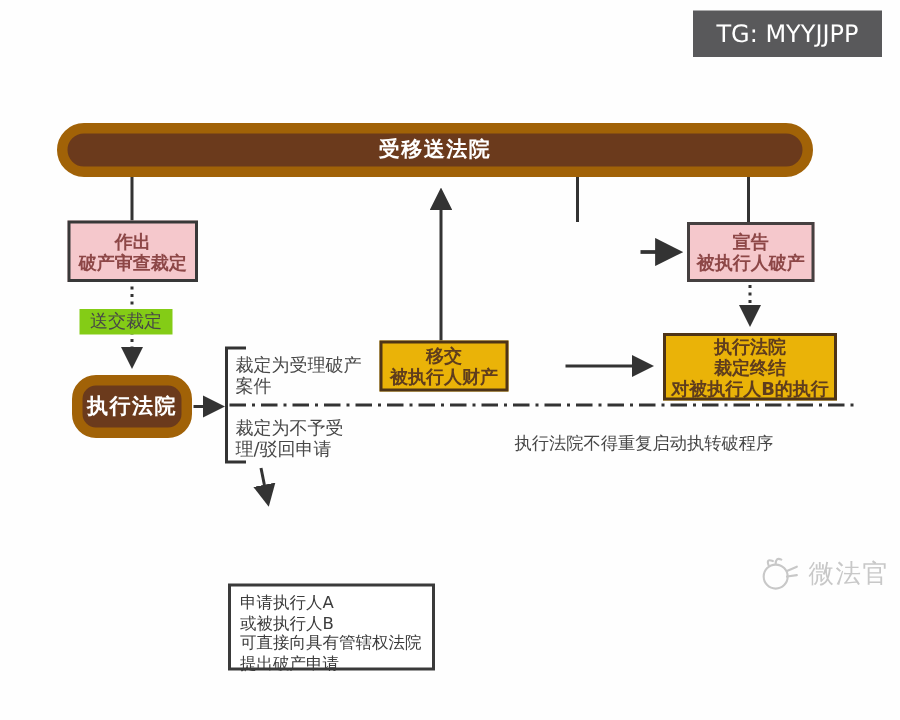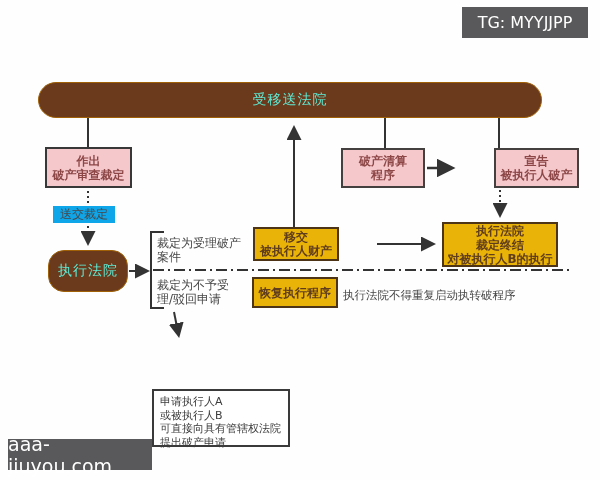--- a/index.html
+++ b/index.html
@@ -7,22 +7,22 @@
     position:relative; width:600px; height:480px; background:#fefefe;
     font-family:"DejaVu Sans","Liberation Sans",sans-serif; overflow:hidden;padding-left:36px;
   }
   #wires { position:absolute; left:0; top:0; width:600px; height:480px; z-index:1; }
   .node, .flabel, .badge { position:absolute; box-sizing:border-box; }
   .node {
     z-index:2; display:flex; align-items:center; justify-content:center;
     text-align:center; white-space:pre-line;
   }
   .pill {
-    background:#6b3a1c; border:1px solid #a16207; border-radius:18px;
-    color:#5eead4; font-size:14px; letter-spacing:1px;
+    background:#6b3a1c; border:7px solid #a16207; border-radius:18px;
+    color:#ffffff; font-size:14px; letter-spacing:1px;font-weight:bold;
   }
   .pink {
     background:#f5c8cc; border:2px solid #454040; color:#8d4747;
     font-size:12px; line-height:14px; font-weight:bold;
   }
   .orange {
     background:#eab308; border:2px solid #4e3417; color:#5f3d1d;
     font-size:12px; line-height:14px; font-weight:bold;
   }
   .plainbox {
@@ -36,28 +36,28 @@
   .badge {
     z-index:4; display:flex; align-items:center; justify-content:center;
     background:#59595b; color:#ffffff;
   }
   #tg-badge   { left:462px; top:7px;   width:126px; height:31px; font-size:16px; }
   #site-badge { left:8px;   top:439px; width:144px; height:31px; font-size:19px; }
 
   #receiving-court { left:38px;  top:82px;  width:504px; height:36px; }
   #make-ruling     { left:45px;  top:147px; width:87px;  height:41px; }
   #liquidation     { left:341px; top:148px; width:84px;  height:40px; }
-  #declare         { left:458px; top:148px; width:85px;  height:40px;margin-left:36px; }
+  #declare         { left:458px; top:148px; width:85px;  height:40px; }
   #enforcement     { left:48px;  top:250px; width:80px;  height:42px; border-radius:16px; }
   #transfer        { left:253px; top:227px; width:86px;  height:34px; }
   #terminate       { left:442px; top:222px; width:116px; height:45px; }
   #resume          { left:252px; top:277px; width:86px;  height:31px; }
   #direct-apply    { left:152px; top:341px; width:138px; height:58px;margin-top:48px; }
 
-  #deliver-ruling-label { left:53px;  top:206px; width:62px;  font-size:12px; text-align:center; background:#0ea5e9; }
+  #deliver-ruling-label { left:53px;  top:206px; width:62px;  font-size:12px; text-align:center; background:#84cc16; }
   #accept-case-label    { left:157px; top:236px; width:92px;  font-size:12px; line-height:14px; }
   #reject-case-label    { left:157px; top:278px; width:88px;  font-size:12px; line-height:14px; }
   #send-ruling-label    { left:446px; top:196px; width:112px; font-size:11px; text-align:center; background:#fefefe; }
   #no-repeat-label      { left:343px; top:288px; width:176px; font-size:11.5px; }
 
   #watermark { position:absolute; left:503px; top:369px; z-index:2;
                display:flex; align-items:center; gap:4px; }
   #watermark-text { color:#c8c8c8; font-size:17px; letter-spacing:1px; }
 </style>
 </head>
@@ -91,42 +91,50 @@
     <path d="M427,168 H448" stroke="#333" stroke-width="2.5" fill="none" marker-end="url(#ah)"></path>
 
     <path d="M500,190 V212" stroke="#333" stroke-width="2" fill="none" stroke-dasharray="2 3" marker-end="url(#ah)"></path>
 
     <path d="M377,244 H430" stroke="#333" stroke-width="2" fill="none" marker-end="url(#ah)"></path>
 
     <path d="M153,270 H573" stroke="#333" stroke-width="2" fill="none" stroke-dasharray="11 4 2 4"></path>
   </svg>
 
   <div id="tg-badge" class="badge">TG: MYYJJPP</div>
-  <div id="site-badge" class="badge">aaa-jiuyou.com</div>
 
   <div id="receiving-court" class="node pill">受移送法院</div>
   <div id="make-ruling" class="node pink" style="border-color:#383838;">作出
 破产审查裁定</div>
-  <div id="liquidation" class="node pink">破产清算
-程序</div>
   <div id="declare" class="node pink">宣告
 被执行人破产</div>
   <div id="enforcement" class="node pill">执行法院</div>
   <div id="transfer" class="node orange">移交
 被执行人财产</div>
   <div id="terminate" class="node orange">执行法院
 裁定终结
 对被执行人B的执行</div>
-  <div id="resume" class="node orange">恢复执行程序</div>
   <div id="direct-apply" class="node plainbox">申请执行人A
 或被执行人B
 可直接向具有管辖权法院
 提出破产申请</div>
 
   <div id="deliver-ruling-label" class="flabel">送交裁定</div>
   <div id="accept-case-label" class="flabel">裁定为受理破产
 案件</div>
   <div id="reject-case-label" class="flabel">裁定为不予受
 理/驳回申请</div>
   <div id="no-repeat-label" class="flabel">执行法院不得重复启动执转破程序</div>
 
+  <div id="watermark">
+    <svg width="32" height="27" viewBox="0 0 34 28">
+      <g stroke="#c8c8c8" stroke-width="1.5" fill="none" stroke-linecap="round">
+        <circle cx="15" cy="16" r="8.5"></circle>
+        <path d="M10,8 Q8,3 13,5"></path>
+        <path d="M15,7 Q15,2 19,4"></path>
+        <path d="M23,12 L30,9"></path>
+        <path d="M23,16 L30,15"></path>
+      </g>
+    </svg>
+    <span id="watermark-text">微法官</span>
+  </div>
 
 </div>
 
 </body></html>

